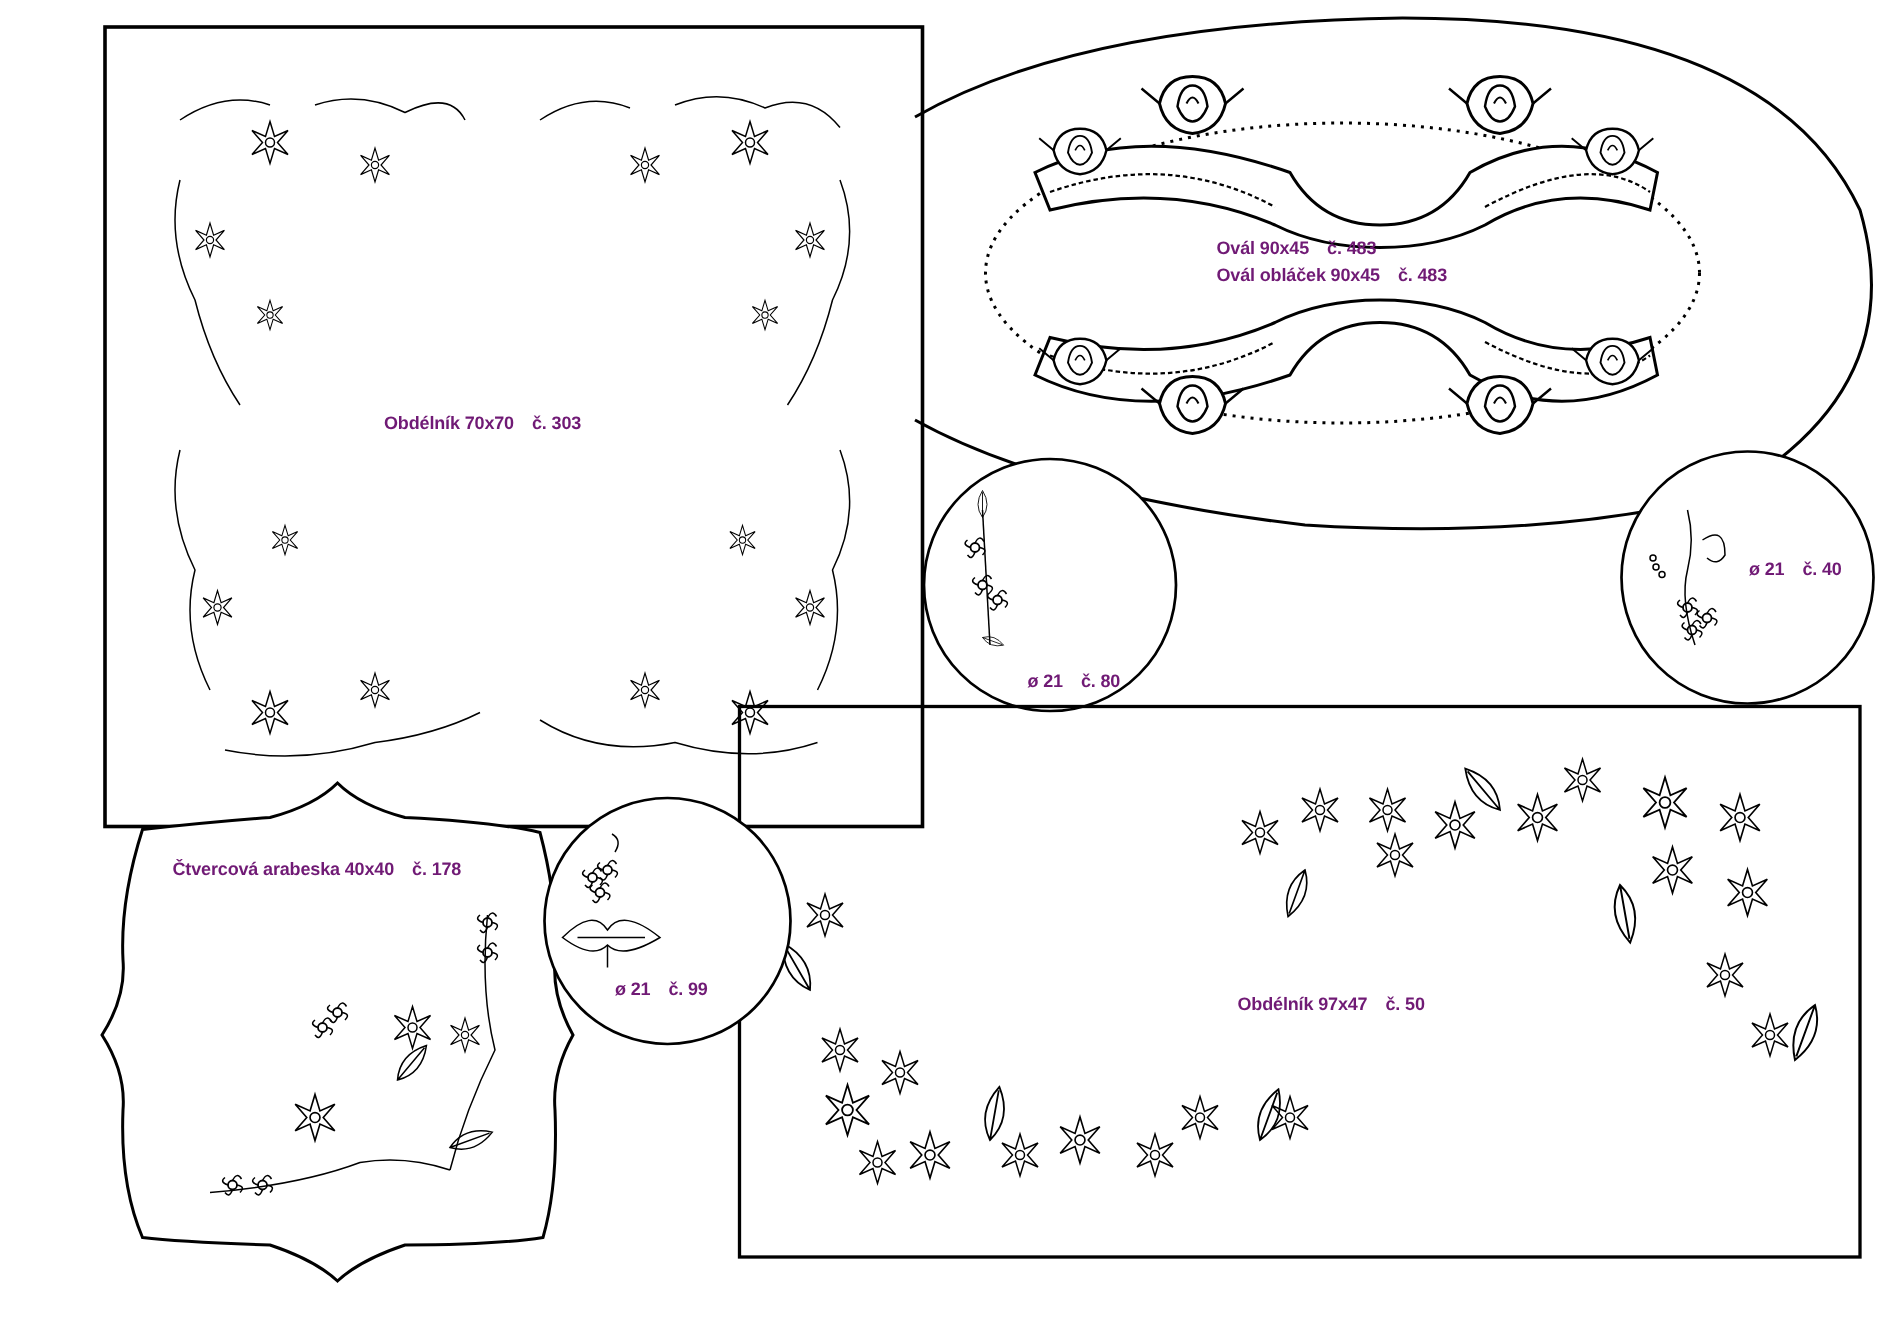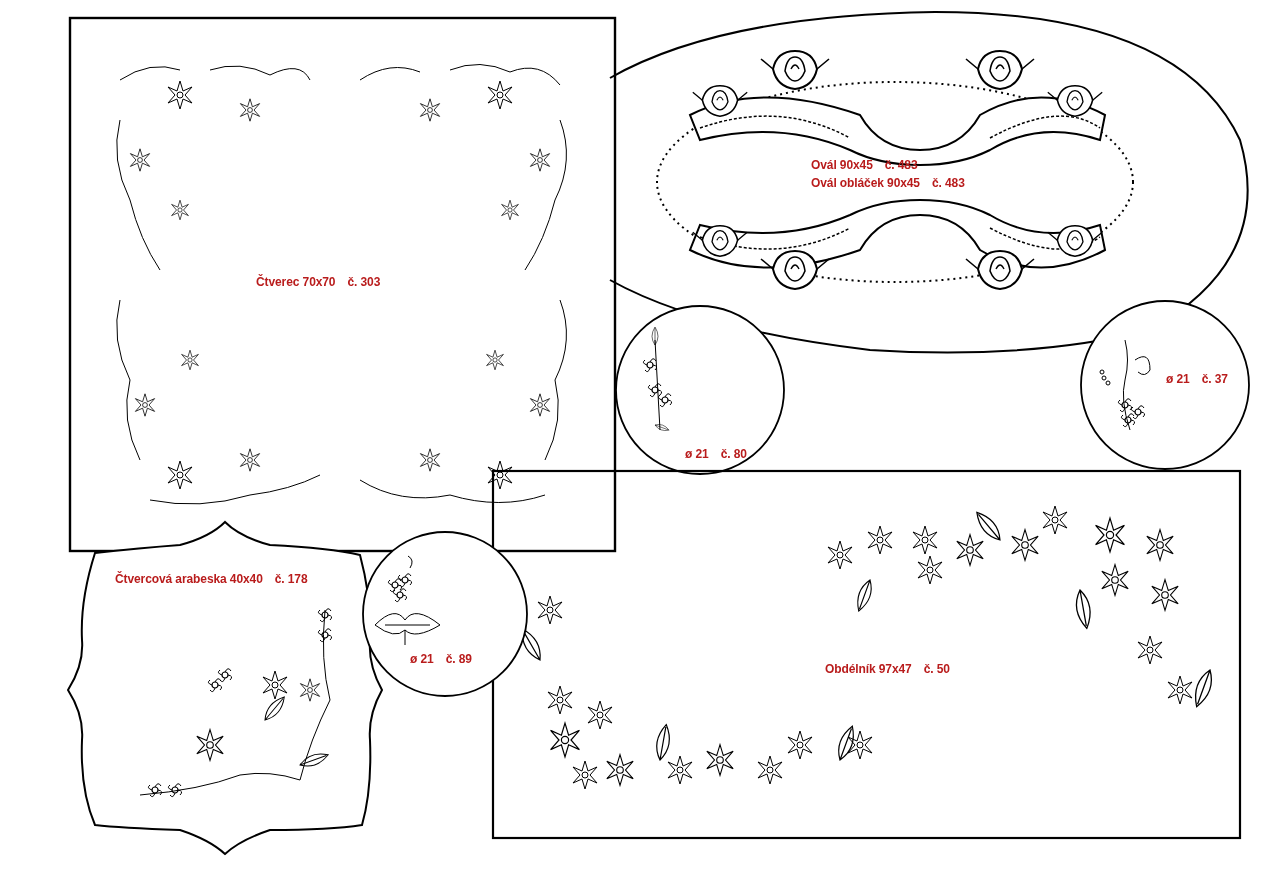--- a/index.html
+++ b/index.html
@@ -1,20 +1,20 @@
 <!DOCTYPE html>
 <html><head>
 <meta charset="utf-8">
 <style>
   html, body { margin:0; padding:0; background:#ffffff; }
   body { width:1263px; height:893px; position:relative; overflow:hidden;
          font-family:"Liberation Sans", sans-serif; color:#000; }
   .canvas { position:absolute; left:0; top:0; width:1263px; height:893px; }
   .label { position:absolute; font-family:"Liberation Sans", sans-serif;
-           font-weight:bold; font-size:12px; letter-spacing:-0.1px; white-space:nowrap; color:#b91c1c; }
+           font-weight:bold; font-size:12px; letter-spacing:-0.1px; white-space:nowrap; color:#701a75; }
   .label .num { margin-left:12px; }
   svg { position:absolute; left:0; top:0; }
 </style>
 </head>
 <body>
 
 <div class="canvas">
 
 <svg width="1263" height="893" viewBox="0 0 1263 893">
   <defs>
@@ -320,43 +320,43 @@
           <use href="#smallflower"></use>
         </g>
     <g transform="translate(400,595)">
           <use href="#smallflower"></use>
         </g>
     <path d="M410,568 Q415,560 408,556"></path>
   </g>
 </svg>
 
 <div class="label" style="left:256px; top:275px;">
-  <span>Čtverec 70x70</span><span class="num">č. 303</span>
+  <span>Obdélník 70x70</span><span class="num">č. 303</span>
 </div>
 
 <div class="label" style="left:811px; top:158px;">
   <span>Ovál 90x45</span><span class="num">č. 483</span>
 </div>
 <div class="label" style="left:811px; top:176px;">
   <span>Ovál obláček 90x45</span><span class="num">č. 483</span>
 </div>
 
 <div class="label" style="left:685px; top:403px;margin-top:44px;">
   <span>ø 21</span><span class="num">č. 80</span>
 </div>
 
 <div class="label" style="left:1166px; top:372px;">
-  <span>ø 21</span><span class="num">č. 37</span>
+  <span>ø 21</span><span class="num">č. 40</span>
 </div>
 
 <div class="label" style="left:115px; top:572px;">
   <span>Čtvercová arabeska 40x40</span><span class="num">č. 178</span>
 </div>
 
 <div class="label" style="left:410px; top:652px;">
-  <span>ø 21</span><span class="num">č. 89</span>
+  <span>ø 21</span><span class="num">č. 99</span>
 </div>
 
 <div class="label" style="left:825px; top:662px;">
   <span>Obdélník 97x47</span><span class="num">č. 50</span>
 </div>
 
 </div>
 
 </body></html>

